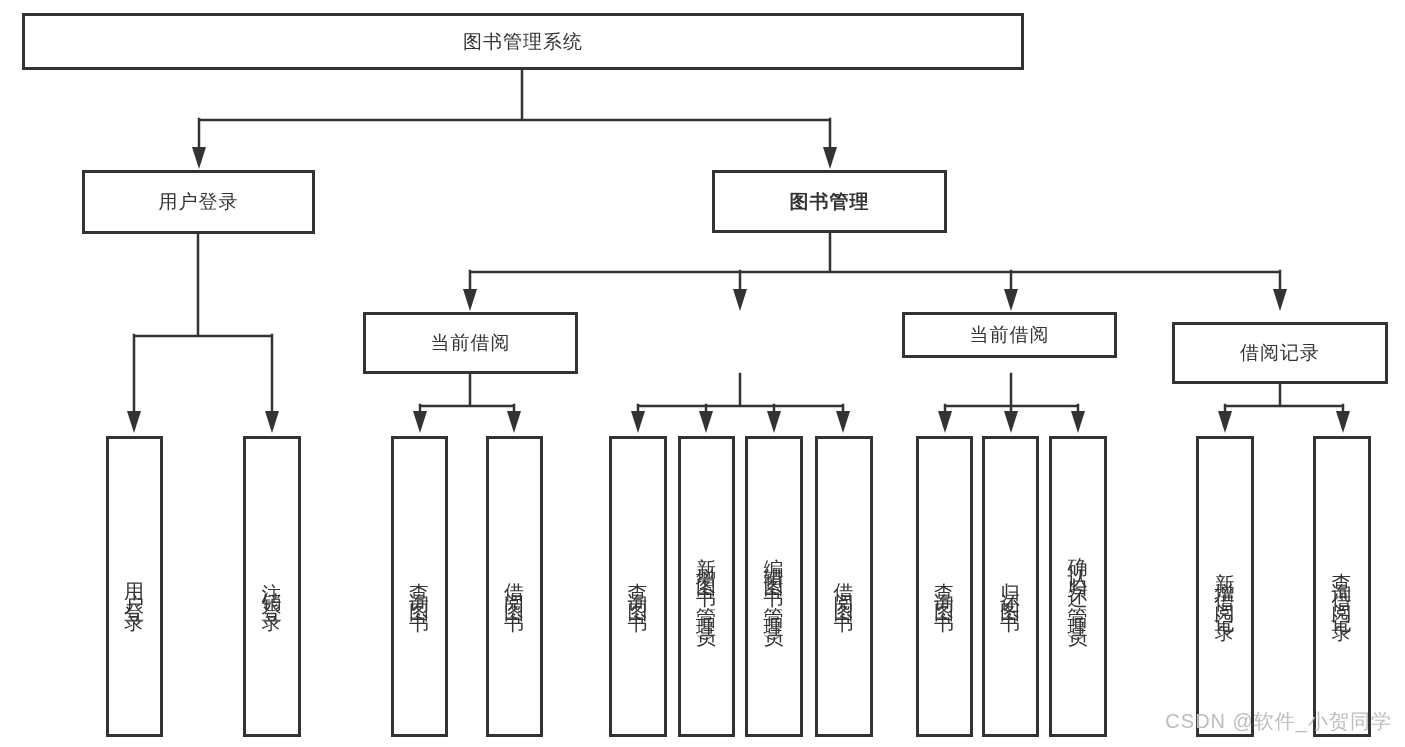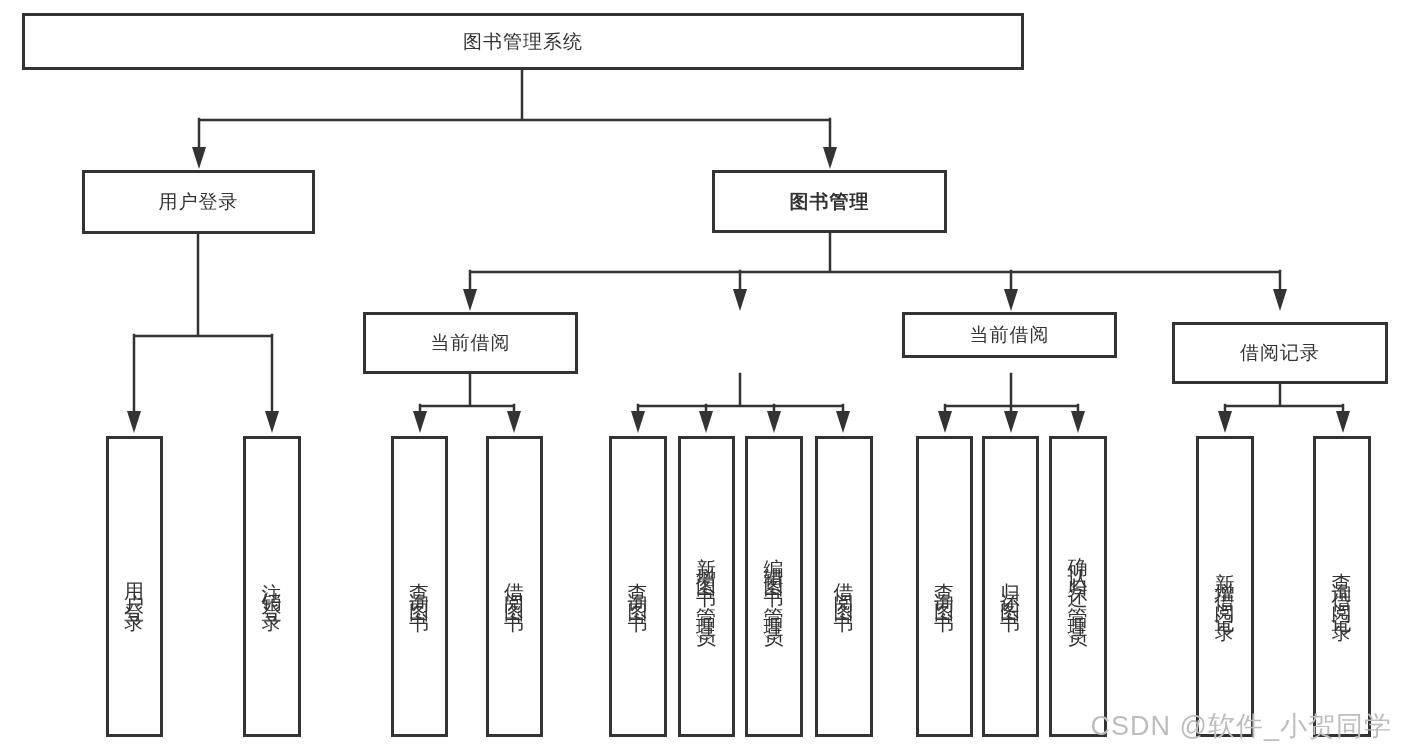--- a/index.html
+++ b/index.html
@@ -42,22 +42,22 @@
   .vbox span {
     writing-mode: vertical-rl;
     text-orientation: mixed;
     font-size: 20px;
     letter-spacing: 10px;
     line-height: 1;
   }
   .watermark {
     position: absolute;
     right: 13px;
-    bottom: 3px;
-    font-size: 27px;
+    bottom: 12px;
+    font-size: 20px;
     color: var(--watermark, #bdbdbd);
     letter-spacing: 1px;
     white-space: nowrap;
   }
 </style>
 </head>
 <body>
 
 <div class="canvas">
 

